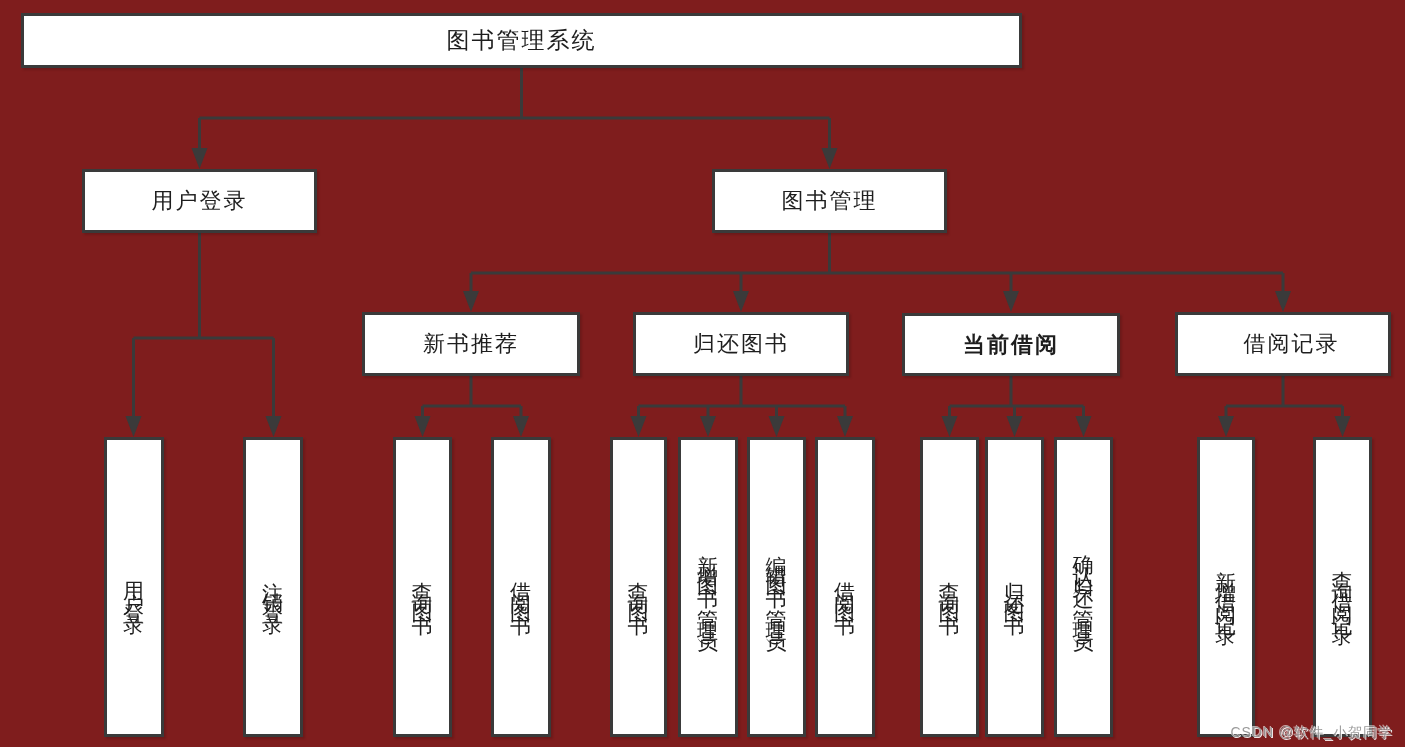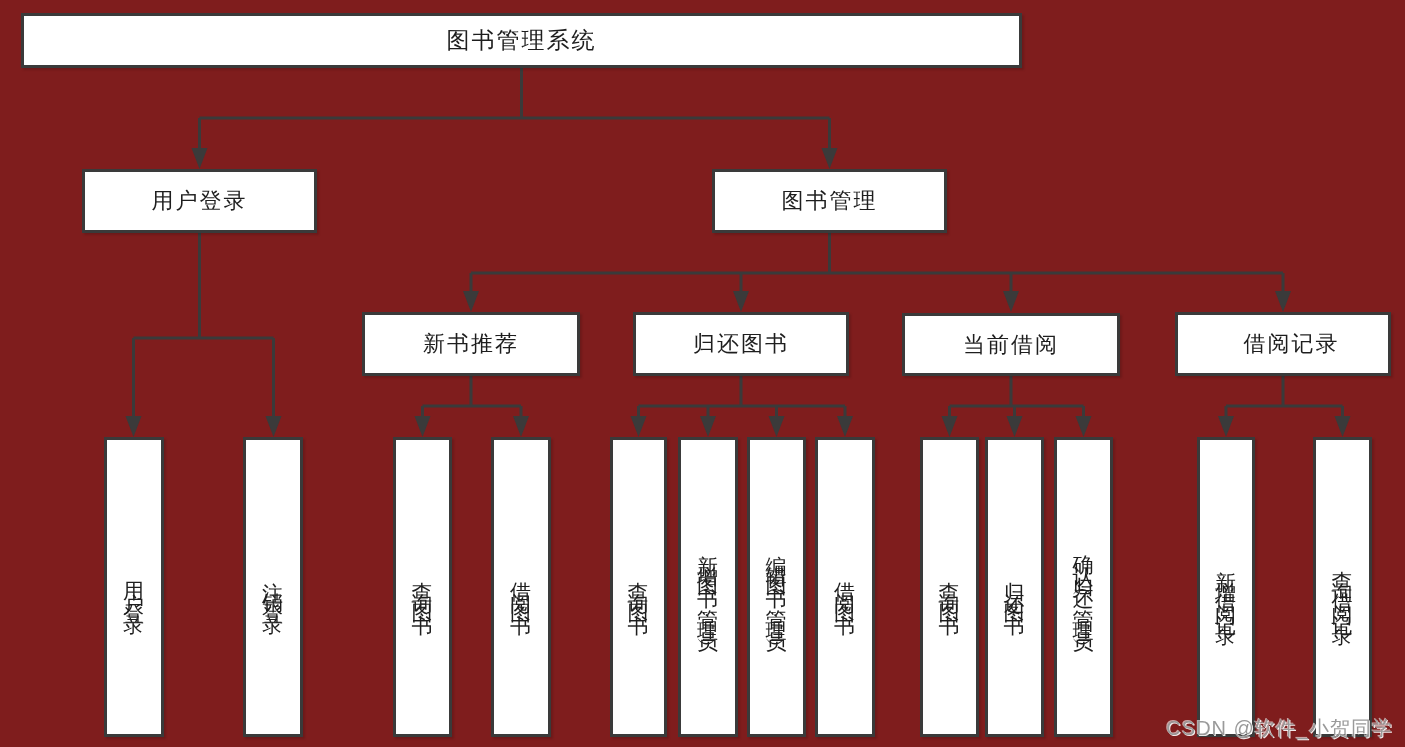--- a/index.html
+++ b/index.html
@@ -30,21 +30,21 @@
     font-size:21px;
     letter-spacing:11px;
     color:#1e1e1e;
     line-height:1;
     white-space:nowrap;
   }
   .watermark{
     position:absolute;
     right:12px;
     bottom:5px;
-    font-size:20px;
+    font-size:14px;
     color:#9a9a9a;
     letter-spacing:1px;
     z-index:6;
     text-shadow:1px 1px 0 rgba(255,255,255,0.9), -1px -1px 0 rgba(255,255,255,0.6);
   }
 </style>
 </head>
 <body>
 
 <div id="canvas">
@@ -102,21 +102,21 @@
   <div class="box hbox" style="left:712px;top:169px;width:235px;height:64px;text-align:right;">
     <span>图书管理</span>
   </div>
 
   <div class="box hbox" style="left:362px;top:312px;width:218px;height:64px;text-align:center;">
     <span>新书推荐</span>
   </div>
   <div class="box hbox" style="left:633px;top:312px;width:216px;height:64px;">
     <span>归还图书</span>
   </div>
-  <div class="box hbox" style="left:902px;top:313px;width:218px;height:63px;">
+  <div class="box hbox" style="left:902px;top:313px;width:218px;height:63px;font-weight:bold;">
     <span>当前借阅</span>
   </div>
   <div class="box hbox" style="left:1175px;top:312px;width:216px;height:64px;padding-left:17px;">
     <span>借阅记录</span>
   </div>
 
   <div class="box vbox" style="left:104px;top:437px;width:60px;height:300px;">
     <span>用户登录</span>
   </div>
   <div class="box vbox" style="left:243px;top:437px;width:60px;height:300px;">

